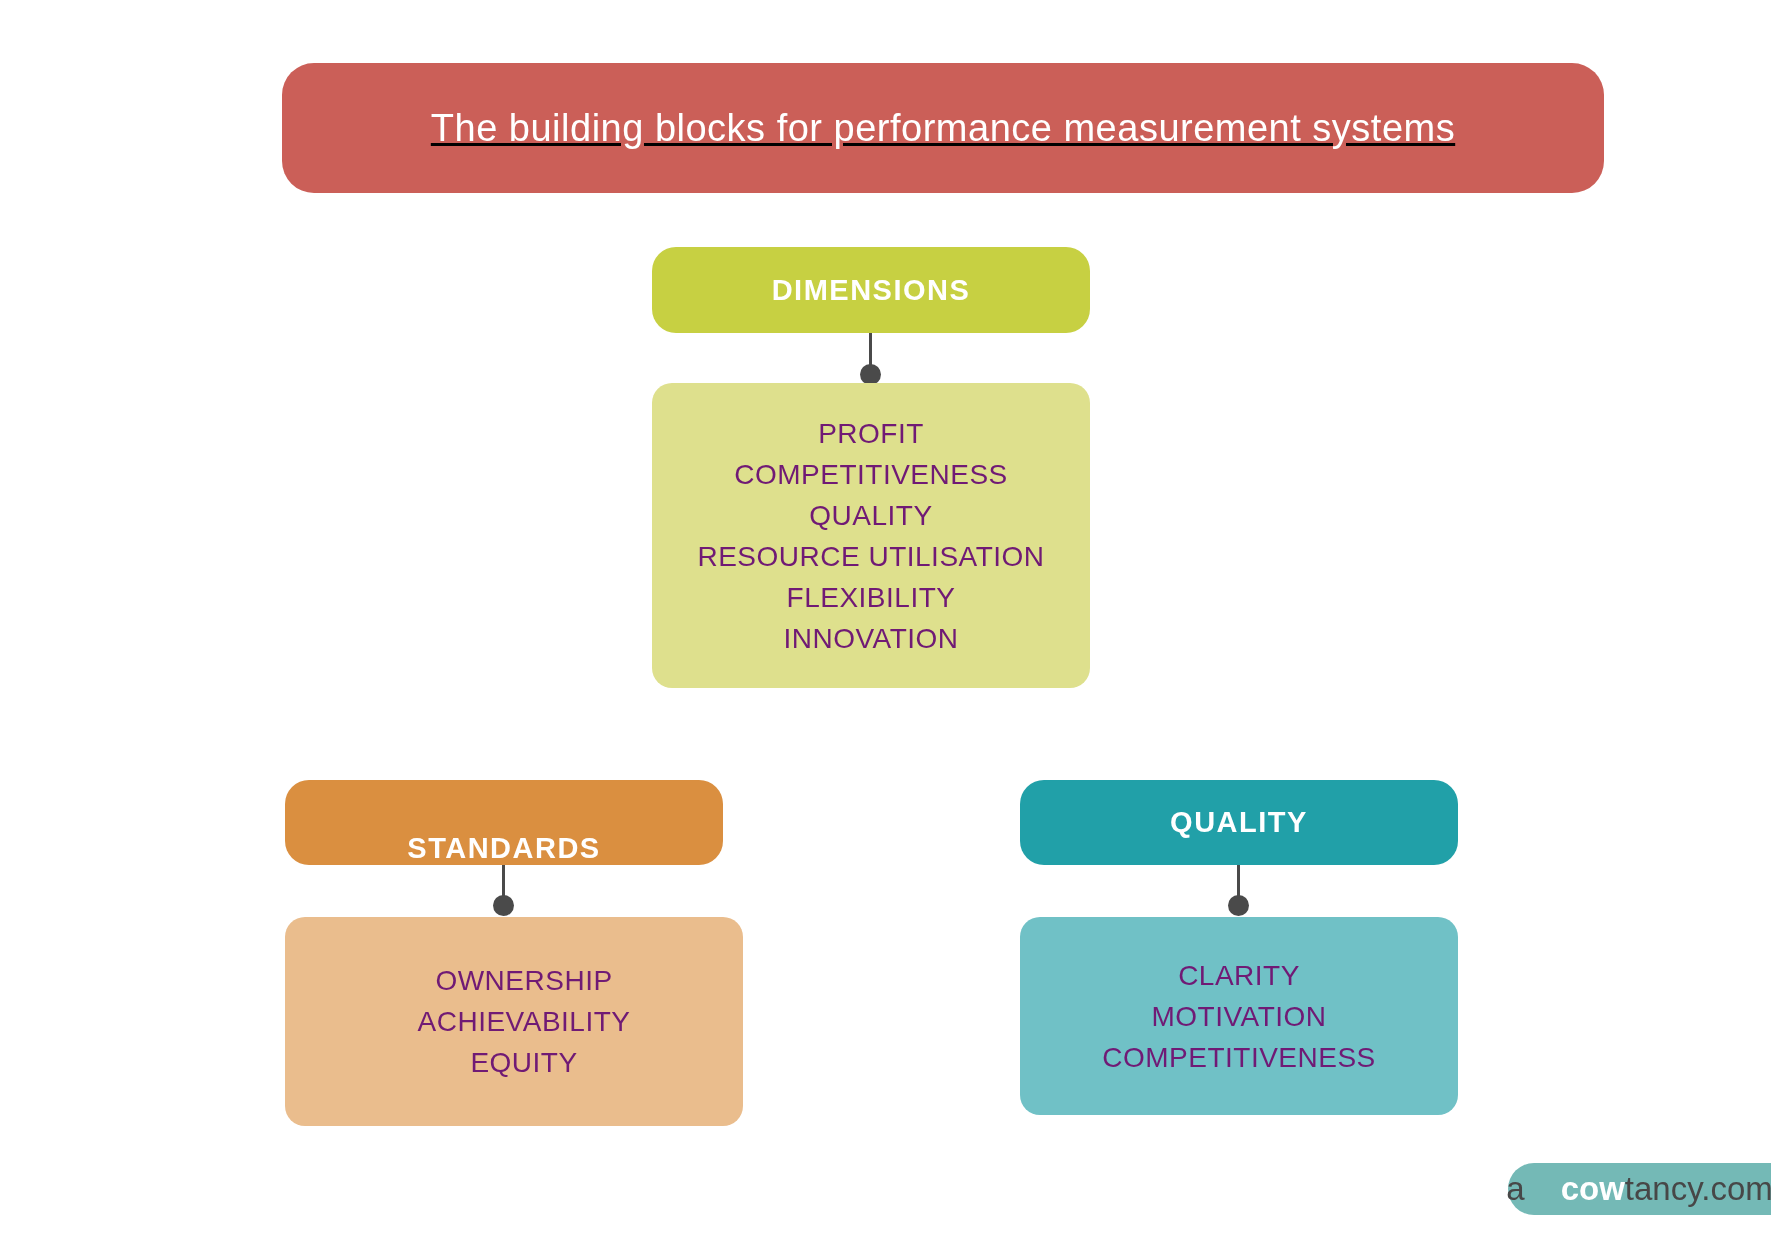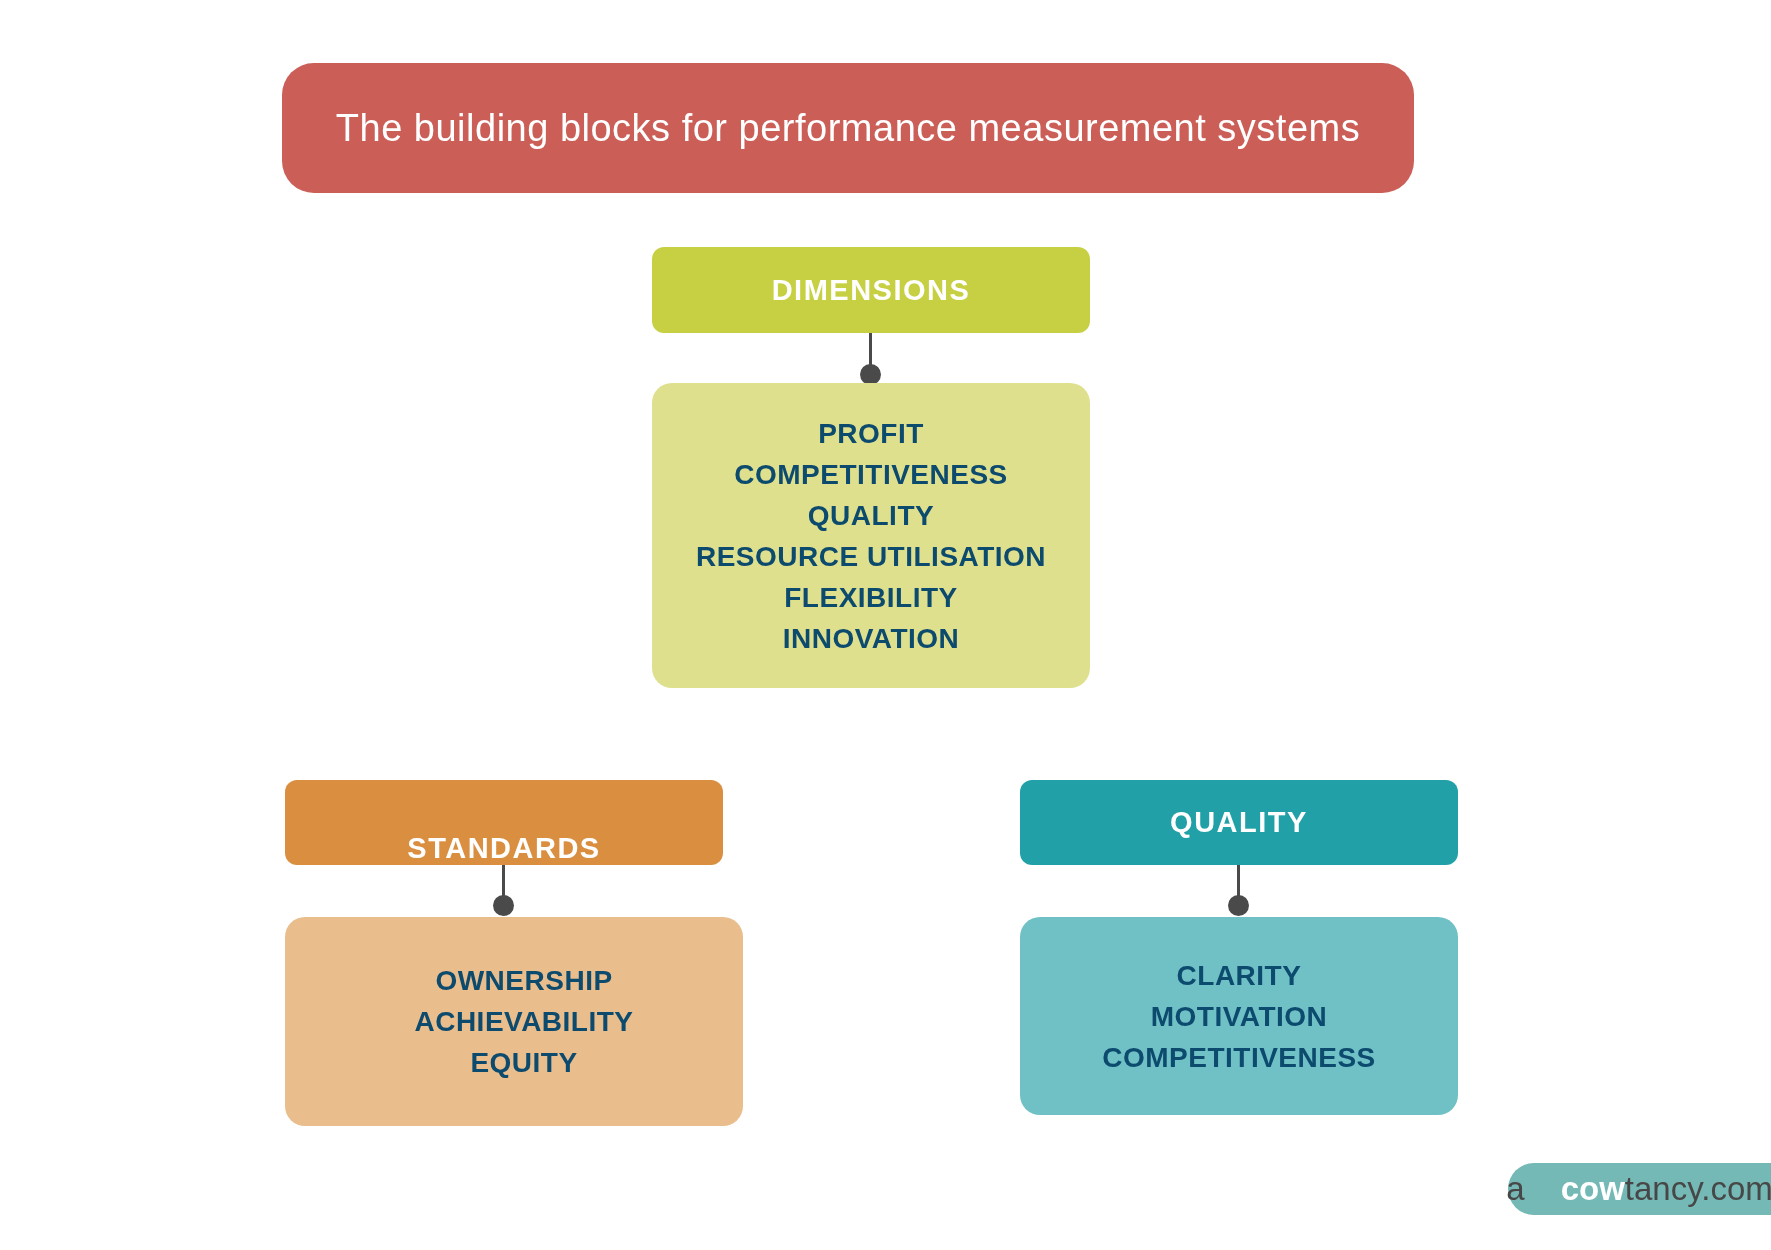--- a/index.html
+++ b/index.html
@@ -13,49 +13,50 @@
     width: 1771px;
     height: 1250px;
     background: #ffffff;
     overflow: hidden;
   }
 
   
   .title-box {
     position: absolute;
     left: 282px; top: 63px;
-    width: 1132px; height: 130px;
+    width: 1322px; height: 130px;
     border-radius: 32px;
     display: flex;
     flex-direction: column;
     align-items: center;
     justify-content: center;
     gap: 5px;
     text-align: center;
+    text-decoration: underline;
   }
   .title-main {
     font-size: 38px;
     font-weight: 300;
     color: #ffffff;
     letter-spacing: 0.5px;
     white-space: nowrap;
   }
   .title-sub {
     font-size: 25px;
     font-weight: 300;
     color: #4e4a47;
     letter-spacing: 1px;
     white-space: nowrap;
   }
 
   
   .header-box {
     position: absolute;
     width: 438px; height: 85px;
-    border-radius: 12px;
+    border-radius: 24px;
     display: flex;
     align-items: center;
     justify-content: center;
     color: #ffffff;
     font-size: 29px;
     font-weight: 700;
     letter-spacing: 1.5px;
     white-space: nowrap;
   }
   #dimensions-header { left: 652px; top: 247px; height: 86px; }
@@ -65,22 +66,22 @@
   
   .content-box {
     position: absolute;
     width: 438px;
     border-radius: 20px;
     display: flex;
     flex-direction: column;
     align-items: center;
     justify-content: center;
     font-size: 28px;
-    font-weight: 700;
-    color: #0c4a6e;
+    font-weight: 400;
+    color: #701a75;
     letter-spacing: 0.5px;
     text-align: center;
   }
   .content-box .item { line-height: 41px; white-space: nowrap; }
   #dimensions-content { left: 652px; top: 383px; height: 305px; }
   #standards-content  { left: 285px; top: 917px; height: 209px; padding-left: 20px; }
   #rewards-content    { left: 1020px; top: 917px; height: 198px; }
 
   
   .vline {

